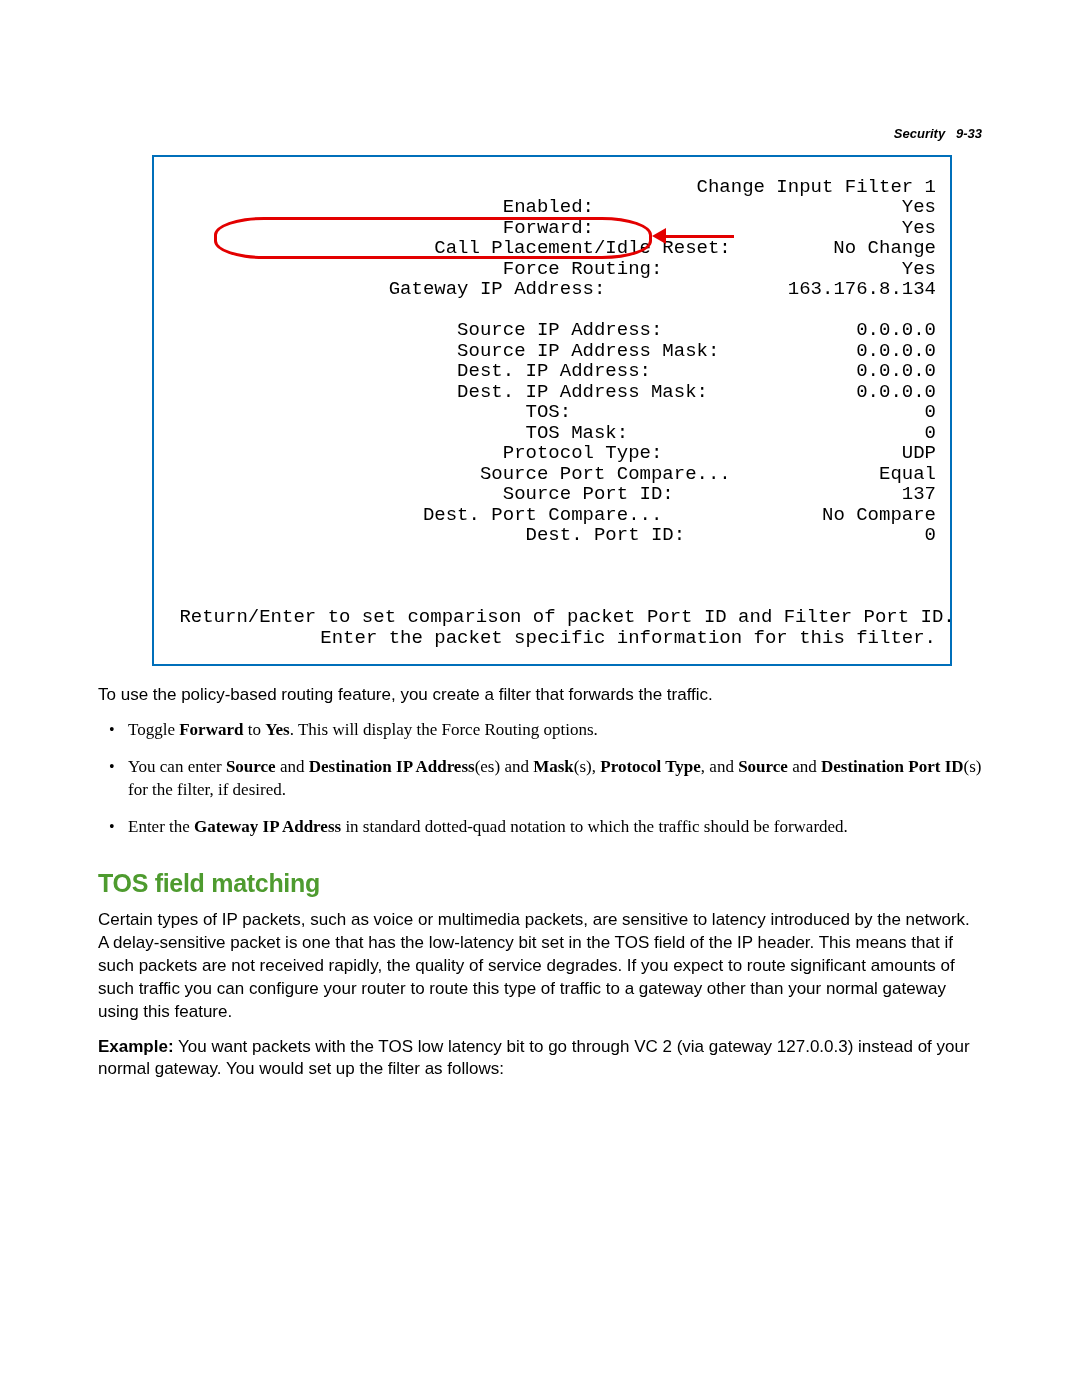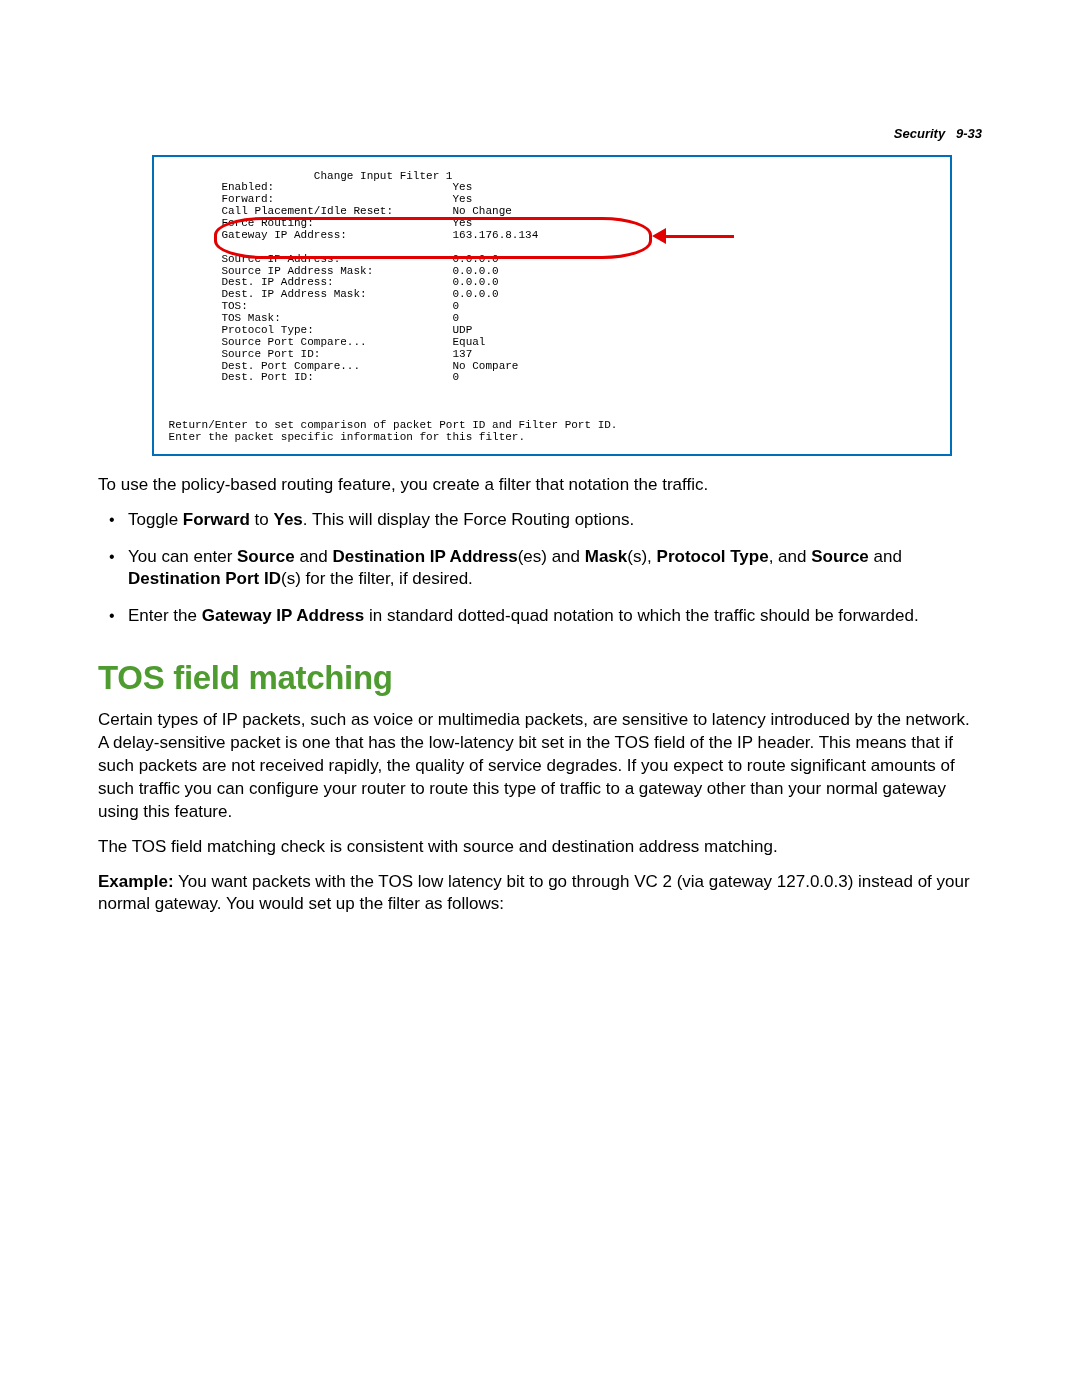--- a/index.html
+++ b/index.html
@@ -26,25 +26,26 @@
   .para{margin:0 0 12px 0;}
   .screenshot-wrap{
     margin:12px 30px 18px 54px;
     border:2px solid #006fba;
     padding:14px 8px 10px 8px;
     background:#fff;
     position:relative;
   }
   pre.terminal{
     font-family:"Courier New",Courier,monospace;
-    font-size:11px;
+    font-size:19px;
     line-height:1.08;
-    margin:0;
+    margin:6px;
     white-space:pre;
     color:#000;
+    text-align:right;
   }
   
   .callout-ellipse{
     position:absolute;
     border:3px solid #e30000;
     border-radius:50px/18px;
     pointer-events:none;
   }
   
   .callout-arrow{
@@ -57,36 +58,37 @@
     position:absolute;
     left:-12px;top:-7px;
     border-style:solid;
     border-width:8px 14px 8px 0;
     border-color:transparent #e30000 transparent transparent;
   }
   ul.bullets{
     list-style:none;
     padding:0;
     margin:4px 0 0 0;
+    font-family:Liberation Serif, serif;
   }
   ul.bullets>li{
     position:relative;
     padding:0 0 0 30px;
     margin:0 0 14px 0;
   }
   ul.bullets>li::before{
     content:"•";
     position:absolute;
     left:11px;top:0;
     font-size:16px;
   }
   h2.green{
     color:#4e9b2f;
     font-weight:700;
-    font-size:33px;
+    font-size:25px;
     margin:28px 0 8px 0;
     letter-spacing:-0.3px;
   }
   b{font-weight:700;}
 </style>
 </head>
 <body>
 
 <div class="page">
 
@@ -116,38 +118,37 @@
          Dest. Port ID:                     0
 
 
 
  Return/Enter to set comparison of packet Port ID and Filter Port ID.
  Enter the packet specific information for this filter.</pre>
     <div class="callout-ellipse" style="left:60px;top:60px;width:432px;height:36px;"></div>
     <div class="callout-arrow" style="left:510px;top:78px;width:70px;"></div>
   </div>
 
-  <p class="para">To use the policy-based routing feature, you create a filter that notation the traffic.</p>
+  <p class="para">To use the policy-based routing feature, you create a filter that forwards the traffic.</p>
 
   <ul class="bullets">
     <li>
       <span>Toggle </span><b>Forward</b><span> to </span><b>Yes</b><span>. This will display the Force Routing options.</span>
     </li>
     <li>
       <span>You can enter </span><b>Source</b><span> and </span><b>Destination IP Address</b><span>(es) and </span><b>Mask</b><span>(s), </span><b>Protocol Type</b><span>, and </span><b>Source</b><span> and </span><b>Destination Port ID</b><span>(s) for the filter, if desired.</span>
     </li>
     <li>
       <span>Enter the </span><b>Gateway IP Address</b><span> in standard dotted-quad notation to which the traffic should be forwarded.</span>
     </li>
   </ul>
 
   <h2 class="green">TOS field matching</h2>
 
 
   <p class="para">Certain types of IP packets, such as voice or multimedia packets, are sensitive to latency introduced by the network. A delay-sensitive packet is one that has the low-latency bit set in the TOS field of the IP header. This means that if such packets are not received rapidly, the quality of service degrades. If you expect to route significant amounts of such traffic you can configure your router to route this type of traffic to a gateway other than your normal gateway using this feature.</p>
 
-  <p class="para">The TOS field matching check is consistent with source and destination address matching.</p>
 
   <p class="para">
     <b>Example:</b><span>  You want packets with the TOS low latency bit to go through VC 2 (via gateway 127.0.0.3) instead of your normal gateway. You would set up the filter as follows:</span>
   </p>
 
 </div>
 
 </body></html>

